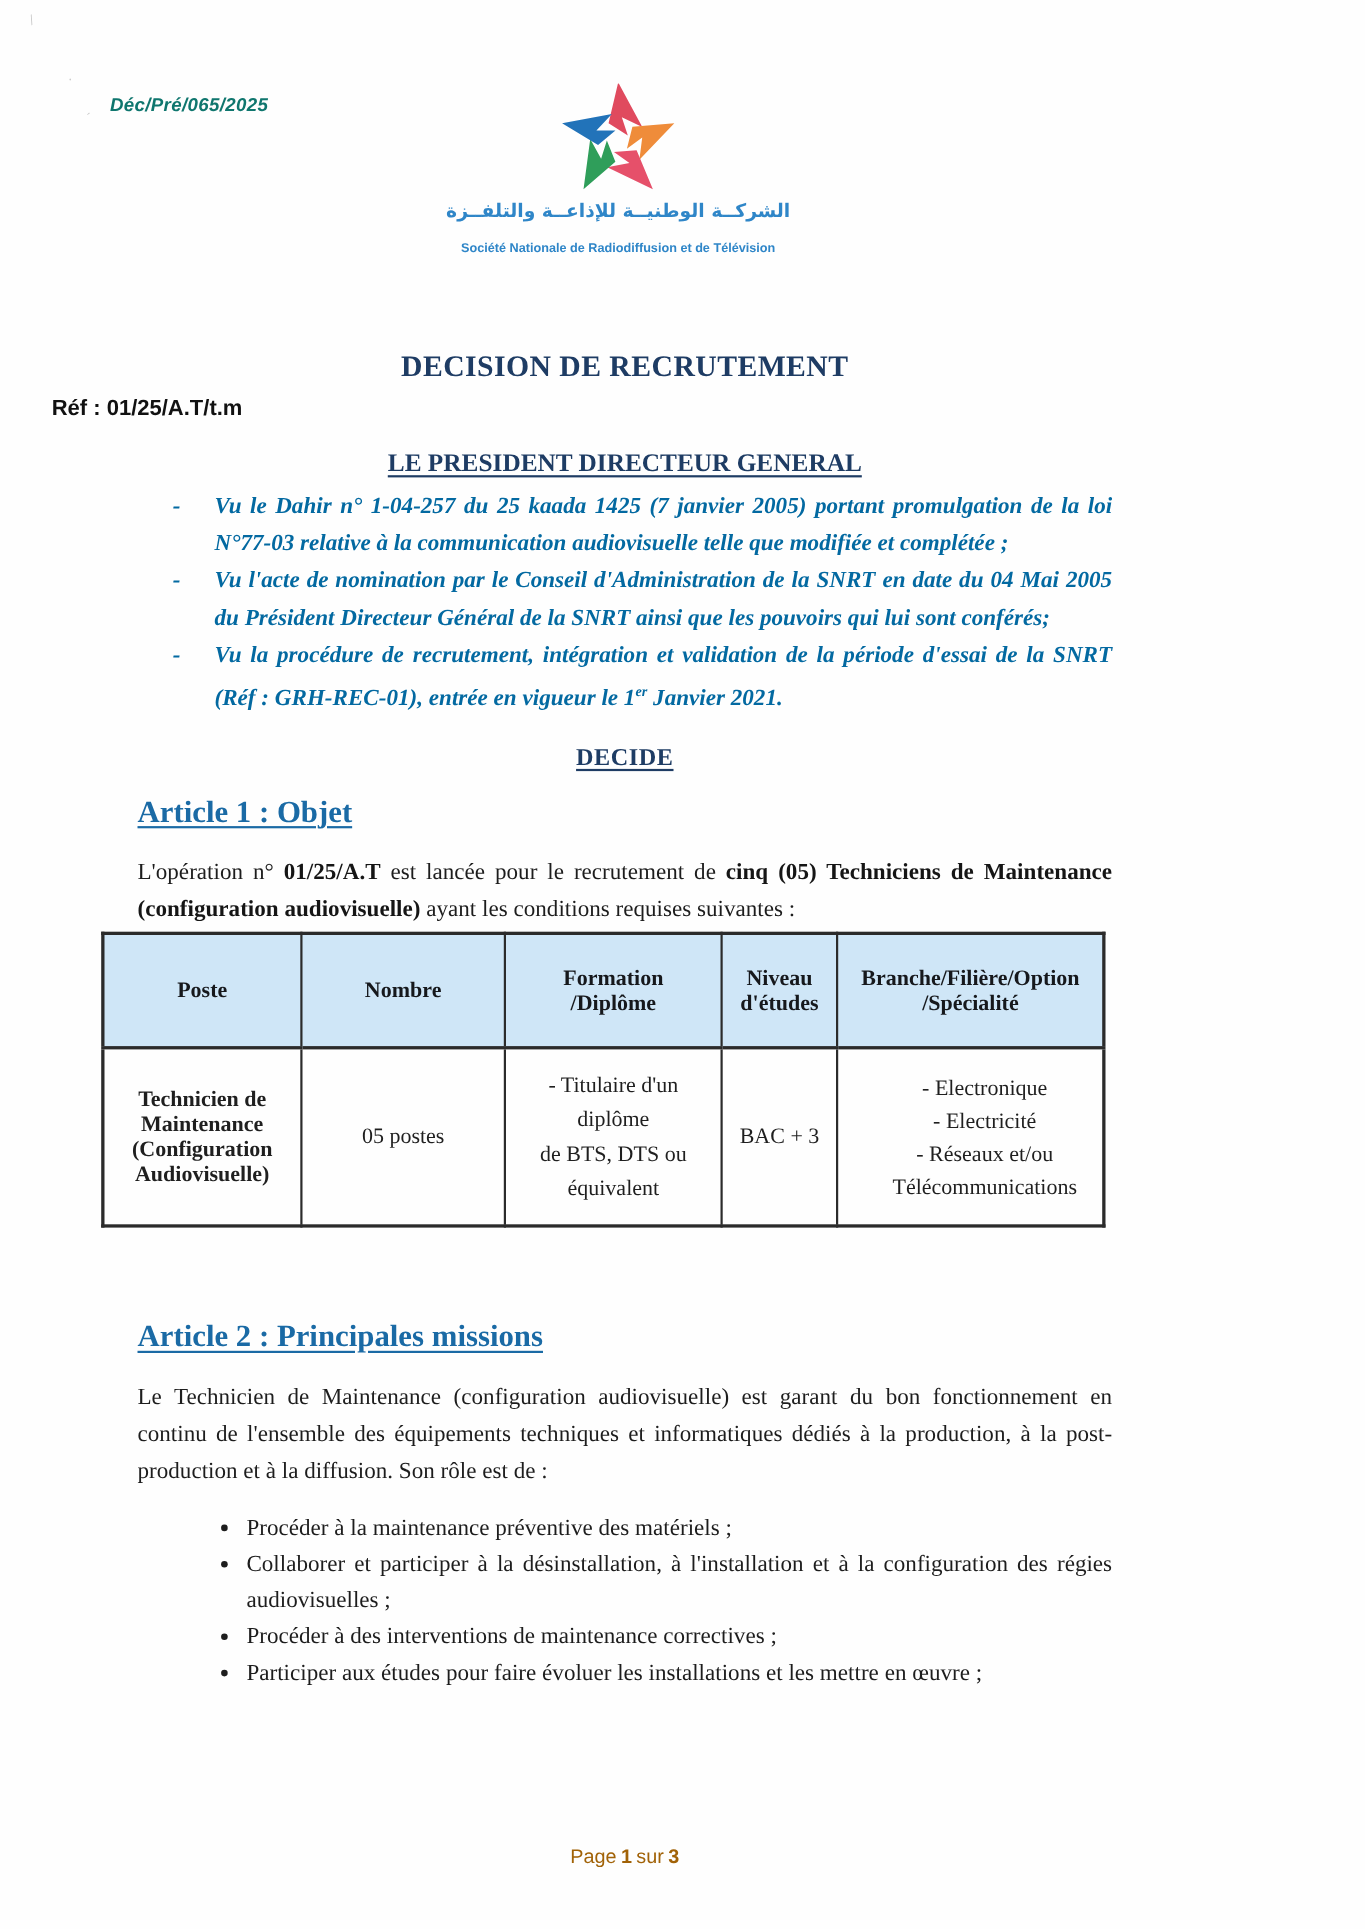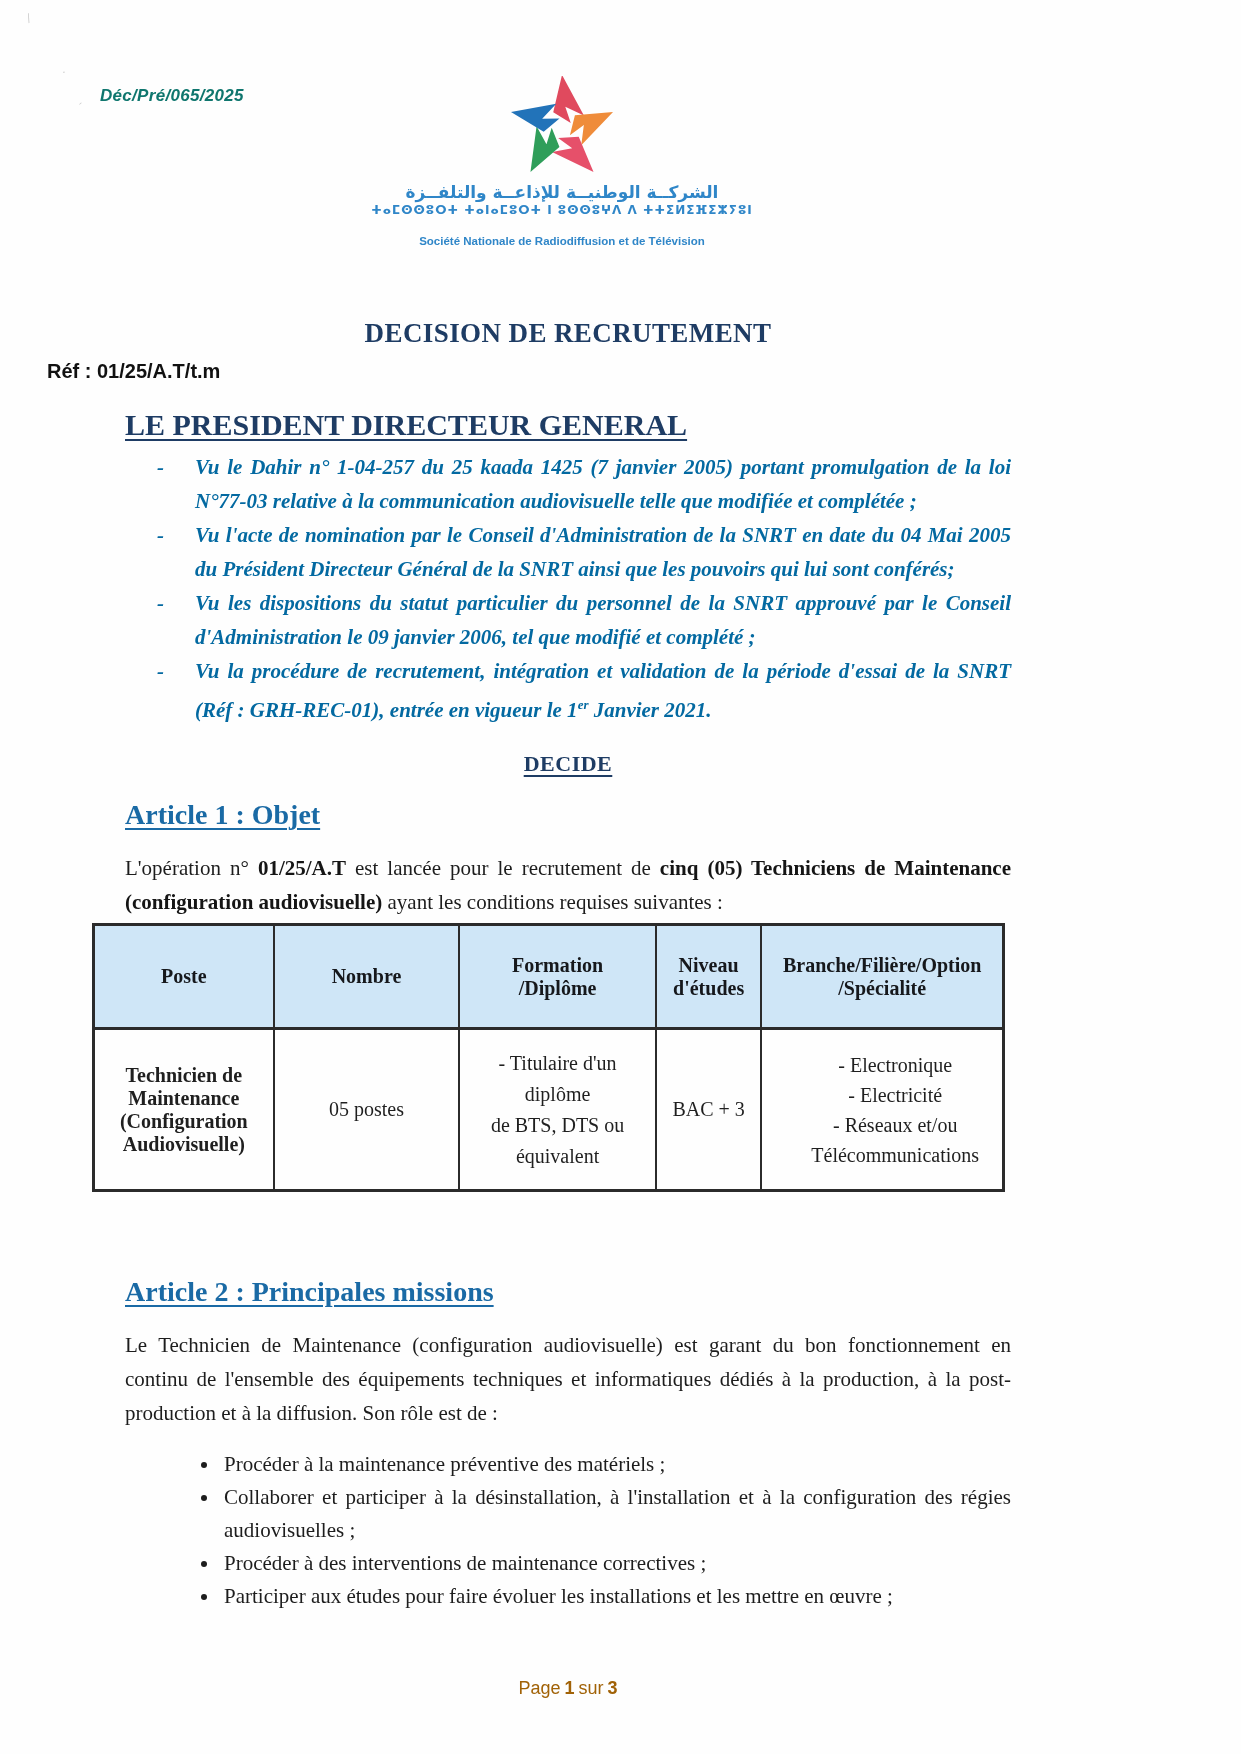--- a/index.html
+++ b/index.html
@@ -62,21 +62,22 @@
 
   .ref-line {
     position:absolute; top:360px; left:47px;
     font-family:"Liberation Sans", sans-serif;
     font-weight:bold; font-size:20px; color:#111;
   }
 
   .content { position:absolute; top:408px; left:125px; width:886px; }
 
   .president-heading {
-    font-size:30px; font-weight:bold; color:#1e3c64;
+    text-align:center;
+    font-size:23px; font-weight:bold; color:#1e3c64;
   }
   .u {
     text-decoration:underline;
     text-decoration-thickness:2px;
     text-underline-offset:4px;
   }
 
   ul.vu-list { list-style:none; margin-top:8px; }
   ul.vu-list li {
     position:relative;
@@ -176,21 +177,20 @@
     <svg class="logo-star" width="124" height="104" viewBox="-100 -100 200 190">
       <g transform="translate(0,-4)">
         <path d="M 0 -98 L 40 -24 L 6 -40 L 16 -10 L -16 -30 Z" fill="#e04a5e" transform="rotate(0)"></path>
         <path d="M 0 -98 L 40 -24 L 6 -40 L 16 -10 L -16 -30 Z" fill="#ef8c3a" transform="rotate(72)"></path>
         <path d="M 0 -98 L 40 -24 L 6 -40 L 16 -10 L -16 -30 Z" fill="#e6506a" transform="rotate(144)"></path>
         <path d="M 0 -98 L 40 -24 L 6 -40 L 16 -10 L -16 -30 Z" fill="#2f9e5a" transform="rotate(216)"></path>
         <path d="M 0 -98 L 40 -24 L 6 -40 L 16 -10 L -16 -30 Z" fill="#2273b9" transform="rotate(288)"></path>
       </g>
     </svg>
     <div class="logo-ar">الشركــة الوطنيــة للإذاعــة والتلفــزة</div>
-    <div class="logo-tif">ⵜⴰⵎⵙⵙⵓⵔⵜ ⵜⴰⵏⴰⵎⵓⵔⵜ ⵏ ⵓⵙⵙⵓⵖⴷ ⴷ ⵜⵜⵉⵍⵉⴼⵉⵣⵢⵓⵏ</div>
     <div class="logo-fr">Société Nationale de Radiodiffusion et de Télévision</div>
   </div>
 
   <div class="title-block">
     <span class="main-title">DECISION DE RECRUTEMENT</span>
   </div>
 
   <div class="ref-line">Réf : 01/25/A.T/t.m</div>
 
   <div class="content">
@@ -198,23 +198,20 @@
     <div class="president-heading">
       <span class="u">LE PRESIDENT DIRECTEUR GENERAL</span>
     </div>
 
     <ul class="vu-list">
       <li>
         <span>Vu le Dahir n° 1-04-257 du 25 kaada 1425 (7 janvier 2005) portant promulgation de la loi N°77-03 relative à la communication audiovisuelle telle que modifiée et complétée ;</span>
       </li>
       <li>
         <span>Vu l'acte de nomination par le Conseil d'Administration de la SNRT en date du 04 Mai 2005 du Président Directeur Général de la SNRT ainsi que les pouvoirs qui lui sont conférés;</span>
-      </li>
-      <li>
-        <span>Vu les dispositions du statut particulier du personnel de la SNRT approuvé par le Conseil d'Administration le 09 janvier 2006, tel que modifié et complété ;</span>
       </li>
       <li>
         <span>Vu la procédure de recrutement, intégration et validation de la période d'essai de la SNRT (Réf : GRH-REC-01), entrée en vigueur le 1</span><sup>er</sup><span> Janvier 2021.</span>
       </li>
     </ul>
 
     <div class="decide-heading">
       <span class="u">DECIDE</span>
     </div>
 

